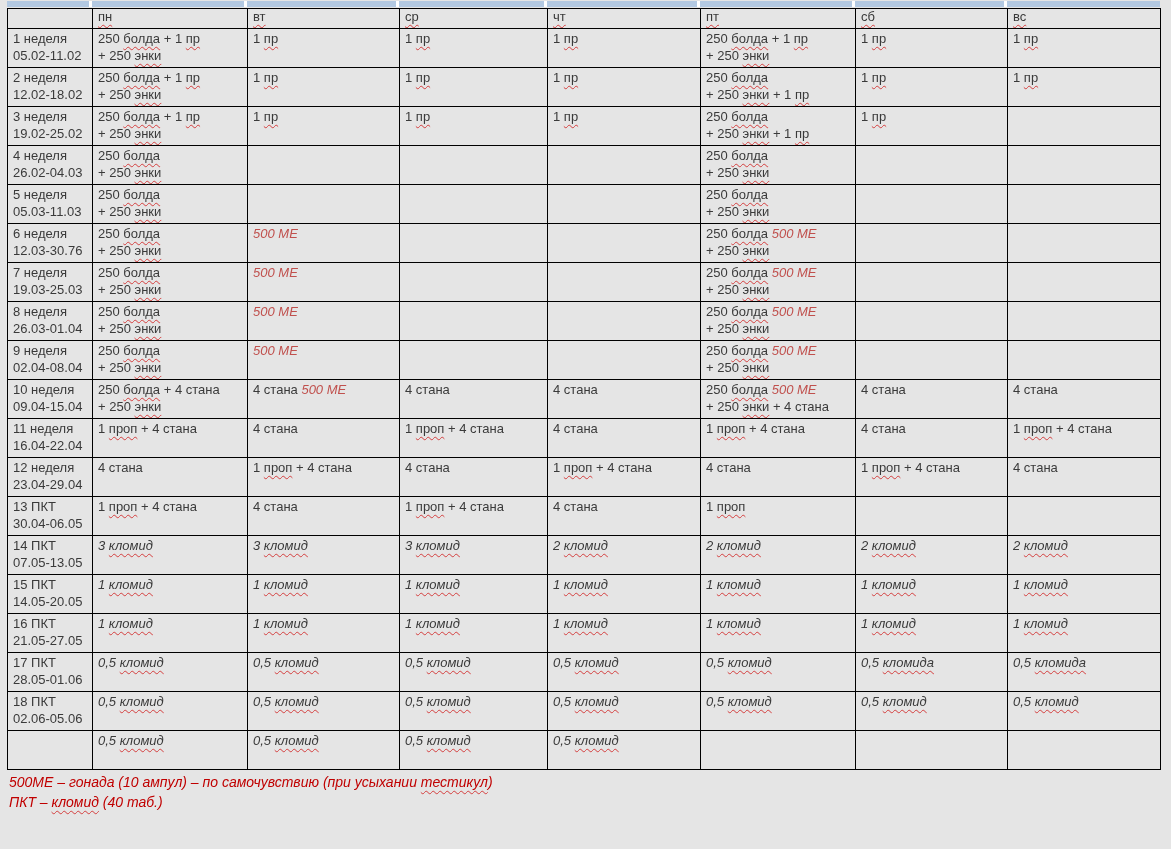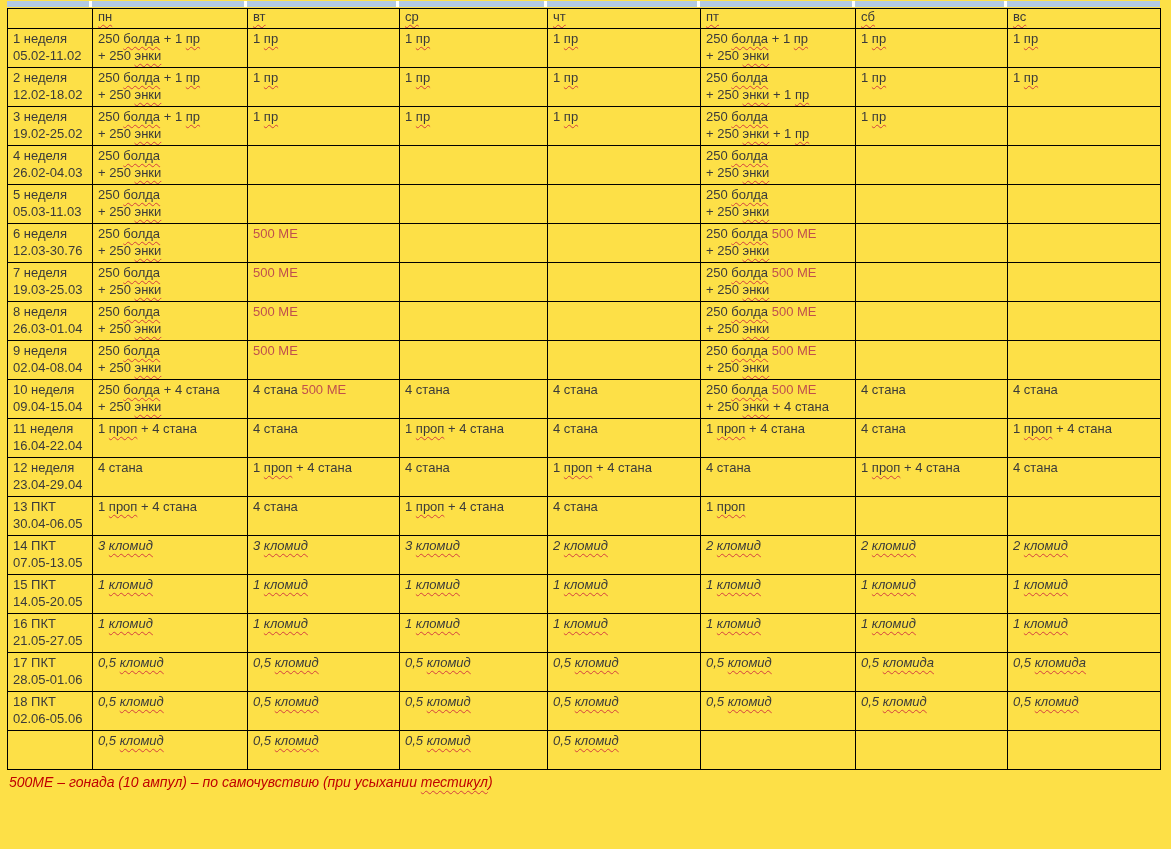--- a/index.html
+++ b/index.html
@@ -1,30 +1,30 @@
 <!DOCTYPE html>
 <html style="--strip: #b3c9e2; --red: #c00000; --red2: #c0504d; --text: #3a3a3a; --border: #000000; --squiggle: #d43f3f;"><head>
 <meta charset="utf-8">
 <style>
   html,body{margin:0;padding:0;background:#fff;}
-  .page{position:relative;width:1171px;height:849px;background:#fde047;overflow:hidden;
+  .page{position:relative;width:1171px;height:849px;background:#e5e5e5;overflow:hidden;
         font-family:"Liberation Sans",sans-serif;}
   .top-strip{position:absolute;left:7px;top:1px;width:1153px;height:6px;display:flex;}
   .top-strip .seg{height:100%;background:var(--strip,#b3c9e2);box-sizing:border-box;border-right:3px solid #fff;}
   .top-strip .seg:last-child{border-right:none;}
   table.schedule{position:absolute;left:7px;top:8px;width:1153px;border-collapse:collapse;table-layout:fixed;}
   .schedule th,.schedule td{border:1px solid var(--border,#000);vertical-align:top;text-align:left;
         padding:1px 4px 0 5px;font-size:13px;line-height:17px;font-weight:normal;
         color:var(--text,#3a3a3a);overflow:hidden;white-space:nowrap;}
   .schedule thead tr{height:20px;}
   .schedule thead th{padding-top:0;line-height:16px;}
   .schedule tbody tr{height:39px;}
   .weekcell .wk{display:block;}
   .redcell{color:var(--red,#c00000);font-style:italic;margin-left:40px;}
-  .red500{color:var(--red2,#c0504d);}
+  .red500{color:var(--red2,#c0504d);font-style:italic;}
   .wavy{text-decoration:underline wavy var(--squiggle,#d43f3f) 1px;text-underline-offset:3px;
         text-decoration-skip-ink:none;}
   .footnotes{position:absolute;left:9px;top:772px;color:var(--red,#c00000);font-style:italic;
         font-size:14px;line-height:20px;}
   .footnotes .fn{white-space:nowrap;}
   .line{display:block;}
 </style>
 </head>
 <body>
 
@@ -595,14 +595,17 @@
           <td class="redcell">
             <span class="line"></span>
           </td>
         </tr>
       </tbody>
   </table>
   <div class="footnotes">
       <div class="fn">
         <span class="line">500МЕ – гонада (10 ампул) – по самочувствию (при усыхании <span class="wavy">тестикул</span>)</span>
       </div>
+      <div class="fn">
+        <span class="line">ПКТ – <span class="wavy">кломид</span> (40 таб.)</span>
+      </div>
     </div>
 </div>
 
 </body></html>

